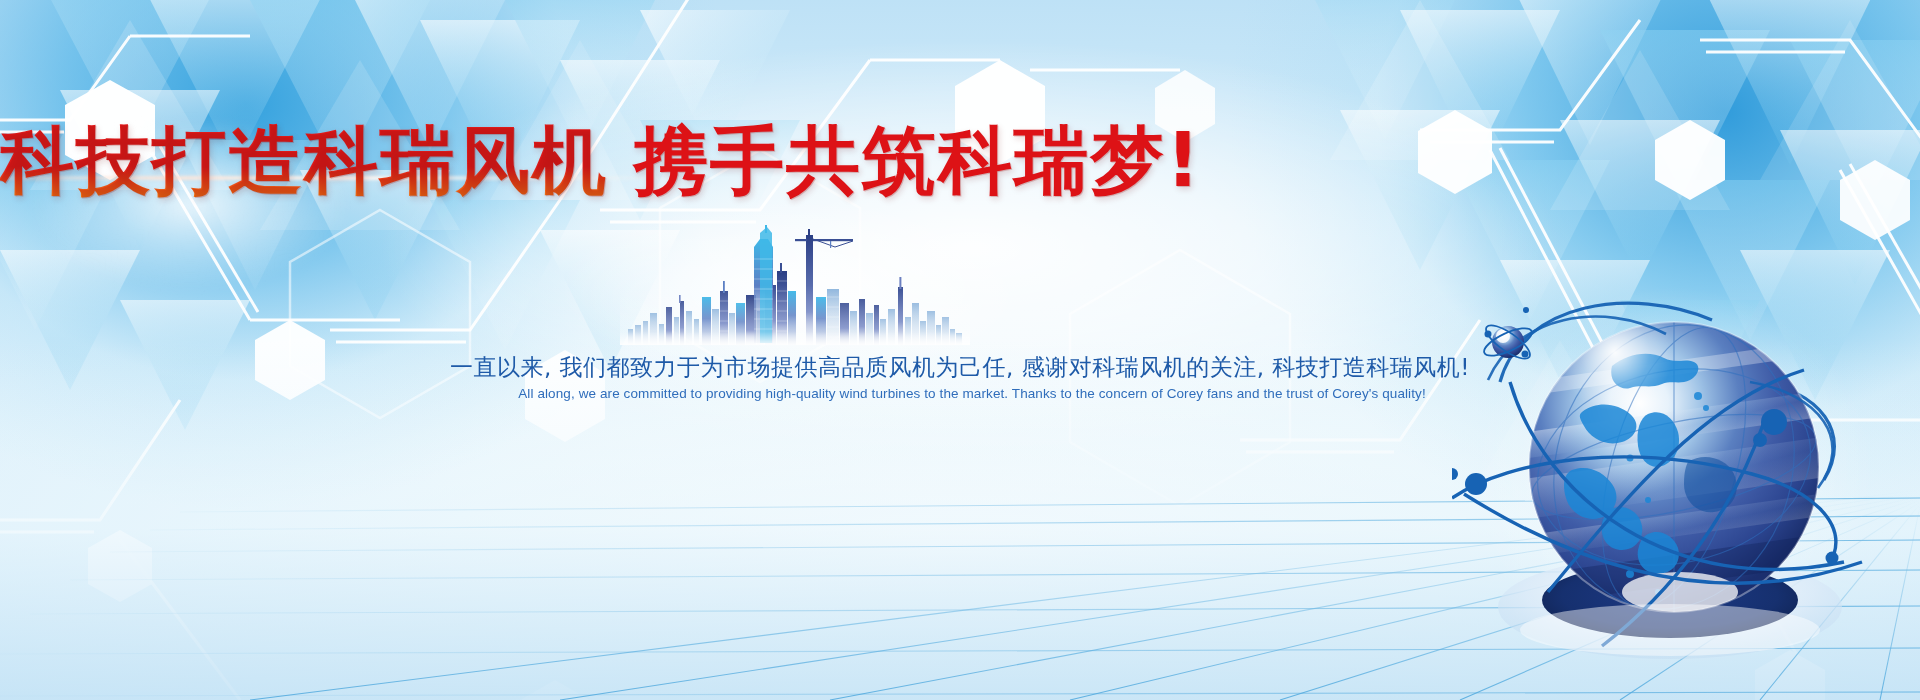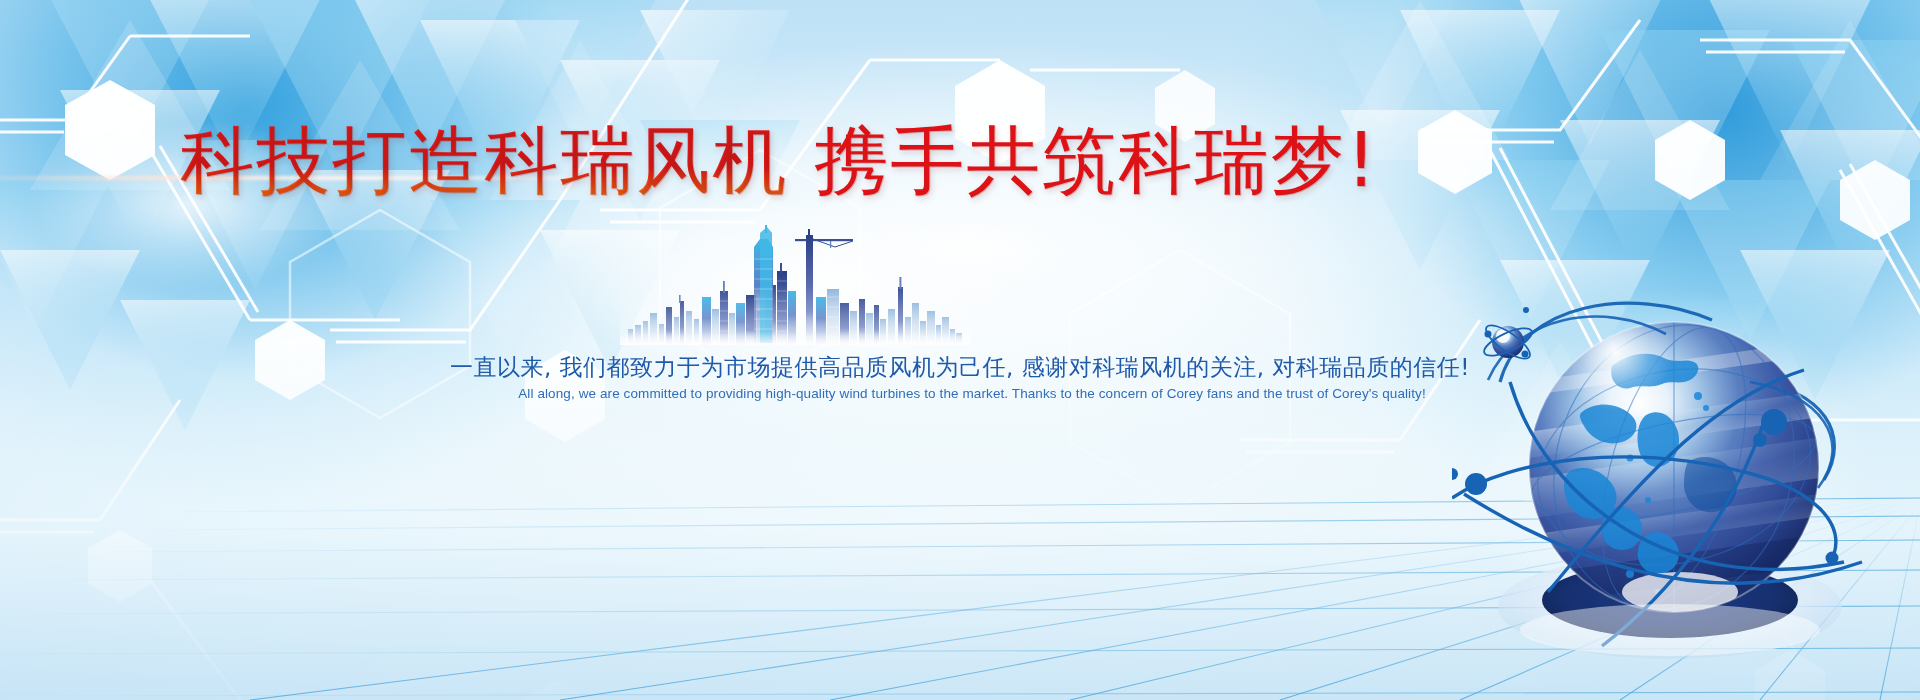--- a/index.html
+++ b/index.html
@@ -53,23 +53,22 @@
   
   .floor{
     position:absolute; left:0; bottom:0; width:1920px; height:210px;
     overflow:hidden;
   }
   .floor svg{ display:block; }
 
   
   .headline{
     position:absolute; left:0; top:118px; width:1558px;
-    text-align:center;
     font-family:"DejaVu Sans","Liberation Sans",sans-serif;
-    font-weight:400;
+    font-weight:700;
     font-size:74px;
     line-height:84px;
     letter-spacing:2px;
     white-space:nowrap;
     color:#dd1216;
     text-shadow:
        1px 1px 0 rgba(150,8,8,.22),
        2px 3px 6px rgba(120,20,20,.18);
   }
   .headline .grad{
@@ -390,21 +389,21 @@
           <path d="M157,56 L167,56 M157,66 L167,66 M157,76 L167,76 M157,86 L167,86 M157,96 L167,96 M157,106 L167,106"></path>
           <path d="M207,72 L219,72 M207,82 L219,82 M207,92 L219,92 M207,102 L219,102 M207,112 L219,112"></path>
           <path d="M100,76 L108,76 M100,86 L108,86 M100,96 L108,96 M100,106 L108,106"></path>
         </g>
 
         <rect x="0" y="60" width="350" height="60" fill="url(#bgfade)"></rect>
       </g>
     </svg>
   </div>
 
-  <div class="sub-cn">一直以来, 我们都致力于为市场提供高品质风机为己任, 感谢对科瑞风机的关注, 对科瑞品质的信任!</div>
+  <div class="sub-cn">一直以来, 我们都致力于为市场提供高品质风机为己任, 感谢对科瑞风机的关注, 科技打造科瑞风机!</div>
   <div class="sub-en">All along, we are committed to providing high-quality wind turbines to the market. Thanks to the concern of Corey fans and the trust of Corey's quality!</div>
 
   <div class="globe-wrap">
     <svg width="440" height="420" viewBox="0 0 440 420">
       <defs>
         <radialGradient id="sphere" cx="38%" cy="28%" r="72%">
           <stop offset="0%" stop-color="#ffffff"></stop>
           <stop offset="14%" stop-color="#e7f2fb"></stop>
           <stop offset="30%" stop-color="#9fc3e6"></stop>
           <stop offset="48%" stop-color="#5a7fc0"></stop>

